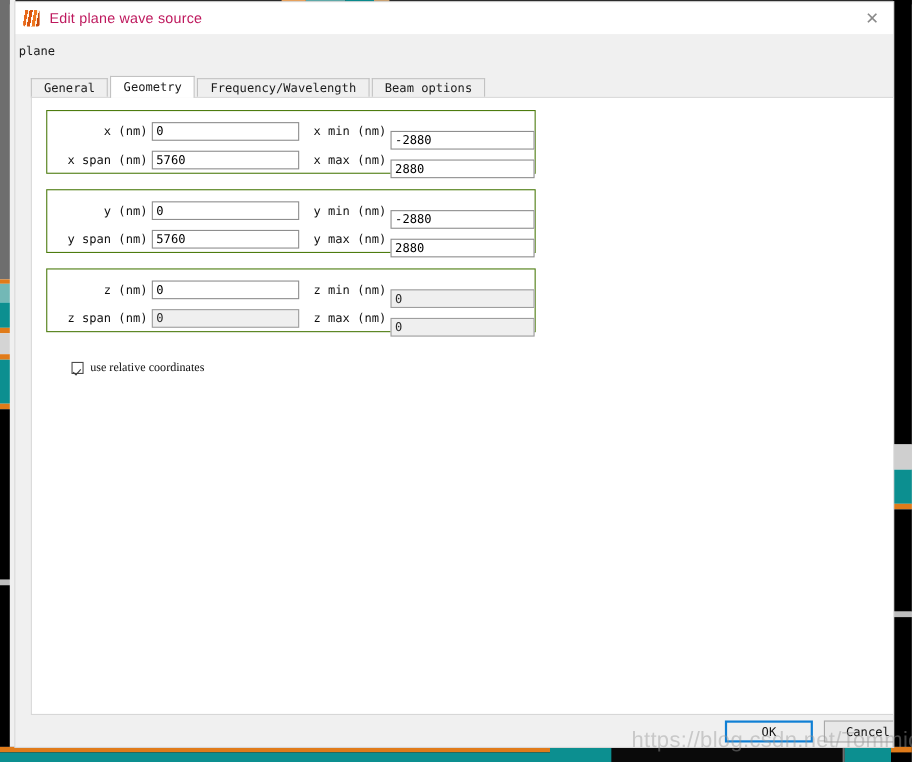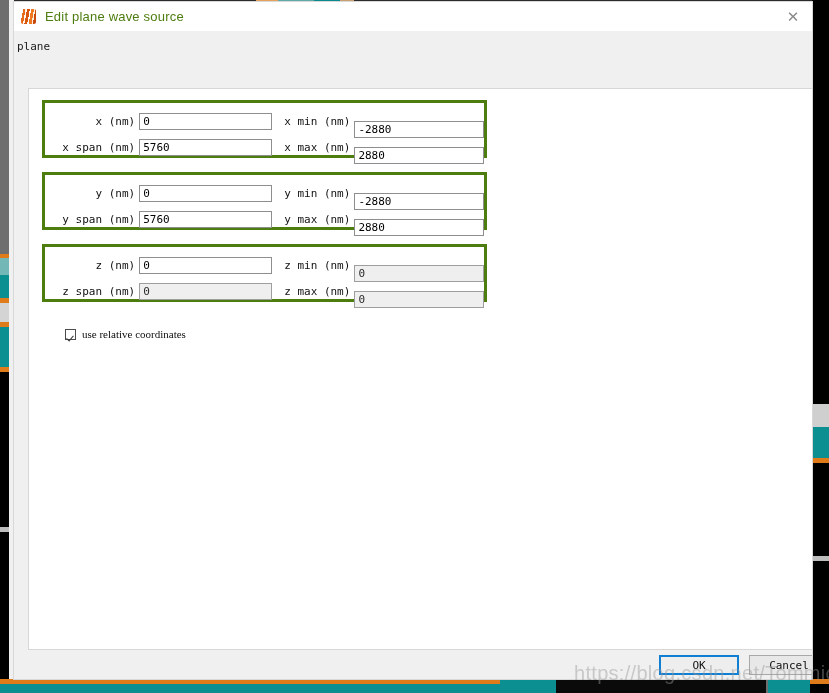--- a/index.html
+++ b/index.html
@@ -28,21 +28,21 @@
     display:flex;align-items:center;
   }
   .app-icon{
     width:15px;height:15px;margin-left:7px;margin-right:9px;
     border-radius:2px;
     background:
       linear-gradient(100deg,#ffffff 0 12%,#e8691a 12% 26%,#fff5e8 26% 34%,#d9540d 34% 50%,#ffffff 50% 58%,#f07820 58% 74%,#fff0dd 74% 82%,#c8490a 82% 100%);
     flex:0 0 auto;
   }
   .title-text{
-    color:#4d7c0f;font-size:13px;
+    color:#be185d;font-size:13px;
     font-family:"Liberation Sans","DejaVu Sans",sans-serif;
     letter-spacing:.2px;
   }
   .close-btn{
     position:absolute;right:8px;top:5px;width:22px;height:20px;
     display:flex;align-items:center;justify-content:center;
     color:#8a8a8a;font-size:15px;
     font-family:"Liberation Sans","DejaVu Sans",sans-serif;
     cursor:pointer;
   }
@@ -82,21 +82,21 @@
   
   .panel{
     position:absolute;left:14px;top:86px;width:798px;height:562px;
     background:#ffffff;border:1px solid #d7d7d7;
     box-sizing:border-box;
   }
 
   
   .group{
     position:absolute;left:13px;width:445px;height:58px;
-    border:3px solid #4d7c0f;background:#ffffff;
+    border:1px solid #4d7c0f;background:#ffffff;
     box-sizing:border-box;
   }
   .row{
     position:absolute;left:0;height:19px;width:100%;
     display:flex;align-items:center;
   }
   .lbl{
     text-align:right;color:#101010;font-size:11px;
     font-family:"DejaVu Sans Mono","Liberation Mono",monospace;
   }
@@ -194,20 +194,26 @@
   <div class="titlebar">
     <span class="app-icon"></span>
     <span class="title-text">Edit plane wave source</span>
     <span class="close-btn">✕</span>
   </div>
 
   <div class="name-row">
     <span class="name-label">plane</span>
   </div>
 
+  <div class="tabbar">
+    <div class="tab">General</div>
+    <div class="tab active">Geometry</div>
+    <div class="tab">Frequency/Wavelength</div>
+    <div class="tab">Beam options</div>
+  </div>
 
   <div class="panel">
 
     <div class="group" style="top:11px;">
       <div class="row" style="top:9px;">
         <span class="lbl left">x (nm)</span>
         <div class="fld w1">0</div>
         <span class="lbl right">x min (nm)</span>
         <div class="fld w2">-2880</div>
       </div>

